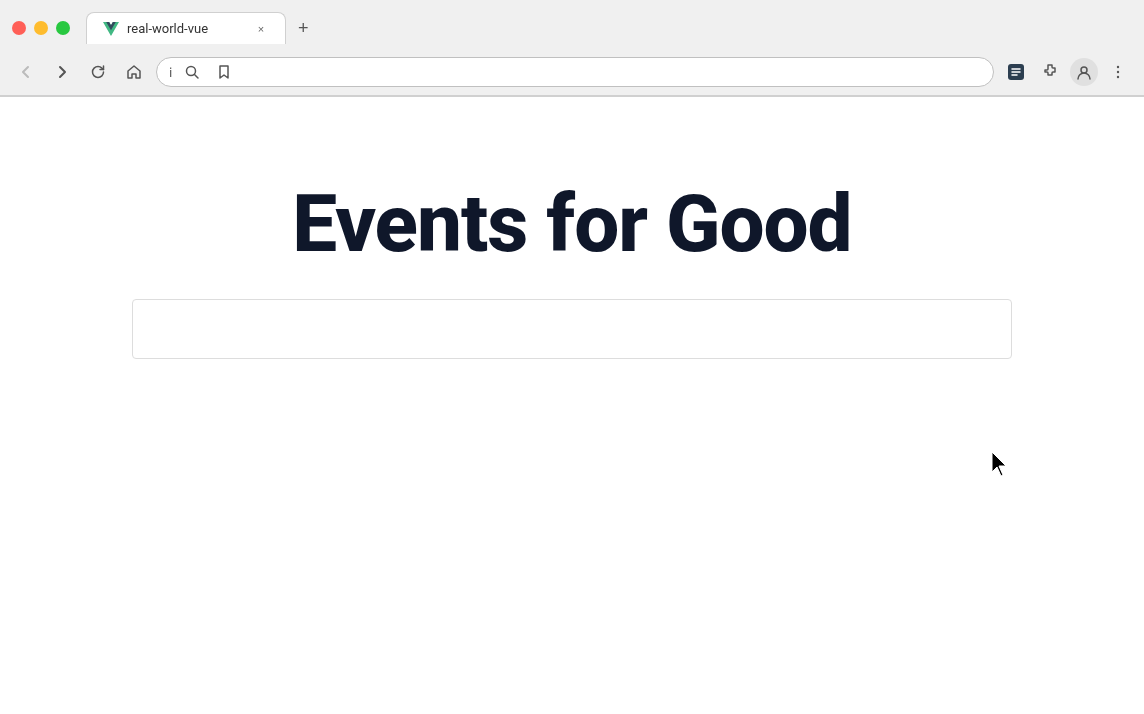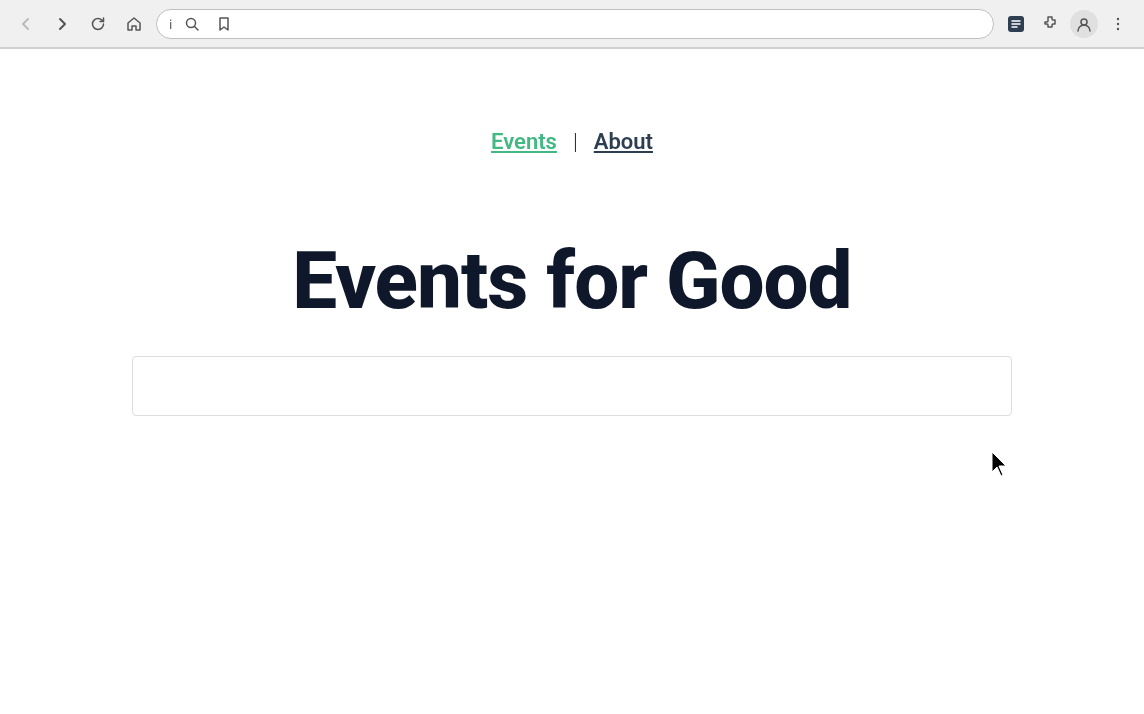--- a/index.html
+++ b/index.html
@@ -303,20 +303,41 @@
     .cursor svg {
       width: 20px;
       height: 28px;
     }
   </style>
 </head>
 <body>
 
 <div class="browser-chrome">
 
+  <div class="title-bar">
+    <div class="window-controls">
+      <button class="window-btn btn-close"></button>
+      <button class="window-btn btn-minimize"></button>
+      <button class="window-btn btn-maximize"></button>
+    </div>
+
+    <div class="tab">
+      <div class="tab-favicon">
+
+        <svg class="vue-logo" viewBox="0 0 261.76 226.69" xmlns="http://www.w3.org/2000/svg">
+          <path d="M161.096.001l-30.225 52.351L100.647.001H-.005l130.876 226.688L261.749.001z" fill="#41b883"></path>
+          <path d="M161.096.001l-30.225 52.351L100.647.001H52.346l78.425 135.838L209.398.001z" fill="#34495e"></path>
+        </svg>
+      </div>
+      <span class="tab-title">real-world-vue</span>
+      <button class="tab-close">×</button>
+    </div>
+
+    <button class="new-tab-btn">+</button>
+  </div>
 
   <div class="address-bar">
     <button class="nav-btn disabled">
       <svg width="16" height="16" viewBox="0 0 16 16" fill="none">
         <path d="M10 3L5 8L10 13" stroke="#bbb" stroke-width="2" stroke-linecap="round" stroke-linejoin="round"></path>
       </svg>
     </button>
     <button class="nav-btn">
       <svg width="16" height="16" viewBox="0 0 16 16" fill="none">
         <path d="M6 3L11 8L6 13" stroke="#555" stroke-width="2" stroke-linecap="round" stroke-linejoin="round"></path>
@@ -379,25 +400,20 @@
           <circle cx="8" cy="8" r="1.2" fill="#555"></circle>
           <circle cx="8" cy="13" r="1.2" fill="#555"></circle>
         </svg>
       </button>
     </div>
   </div>
 </div>
 
 <div class="page-content">
 
-  <nav class="site-nav">
-    <a class="nav-link-events">Events</a>
-    <span class="nav-separator">|</span>
-    <a class="nav-link-about">About</a>
-  </nav>
 
   <h1 class="hero-title">Events for Good</h1>
 
   <div class="card-placeholder"></div>
 
 </div>
 
 <div class="cursor" style="left: 990px; top: 450px;">
   <svg viewBox="0 0 20 28" fill="none" xmlns="http://www.w3.org/2000/svg">
     <path d="M2 2L2 22L7 17L11 26L13 25L9 16L16 16L2 2Z" fill="black" stroke="white" stroke-width="1"></path>

